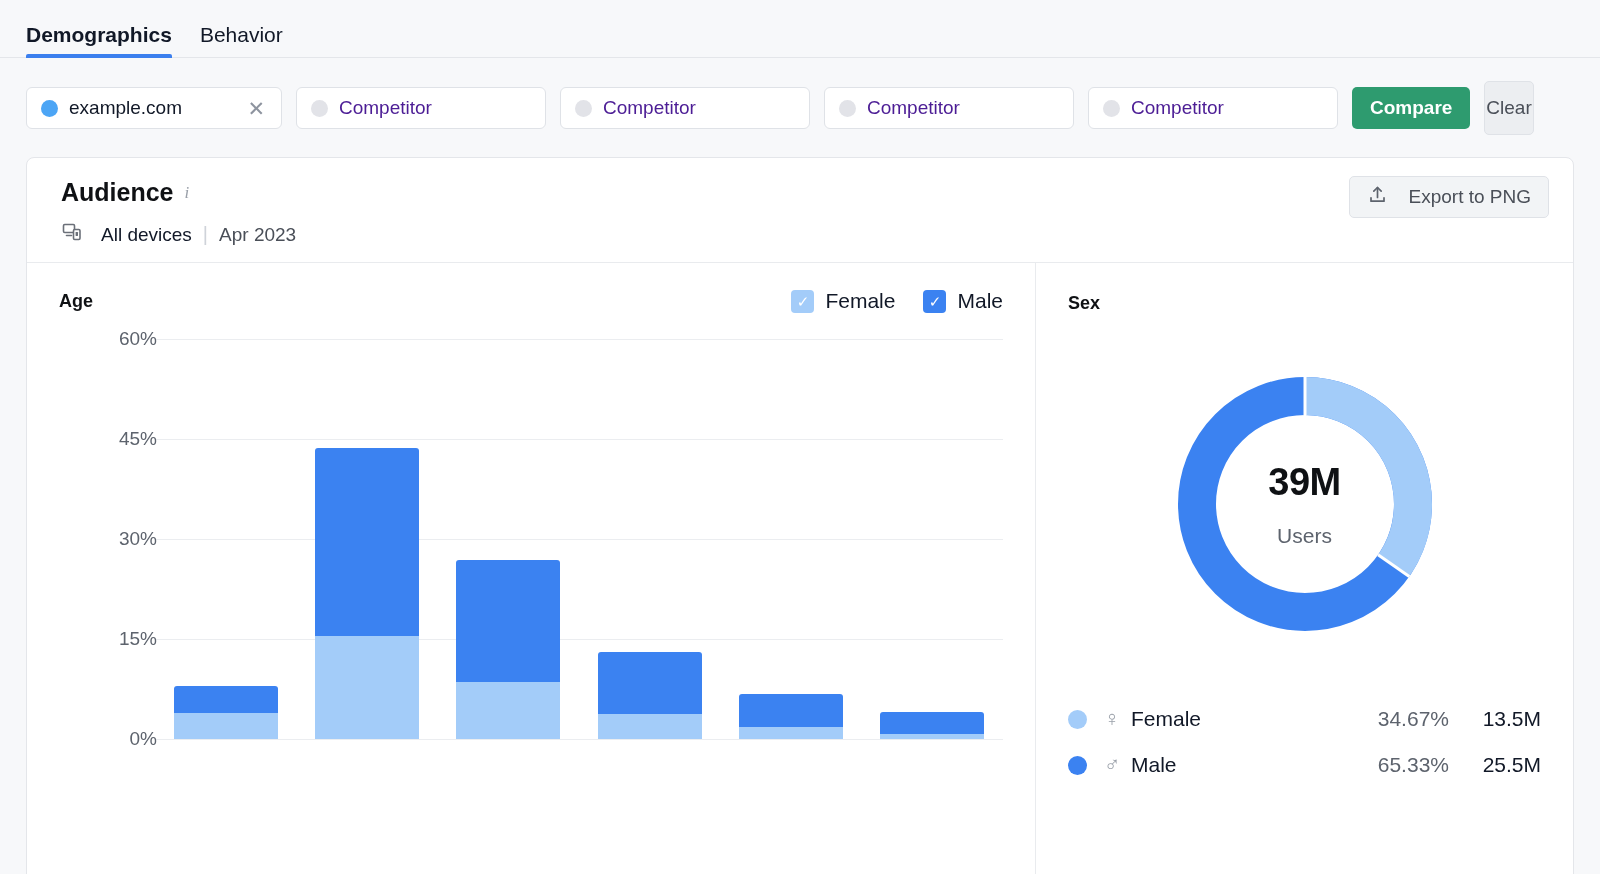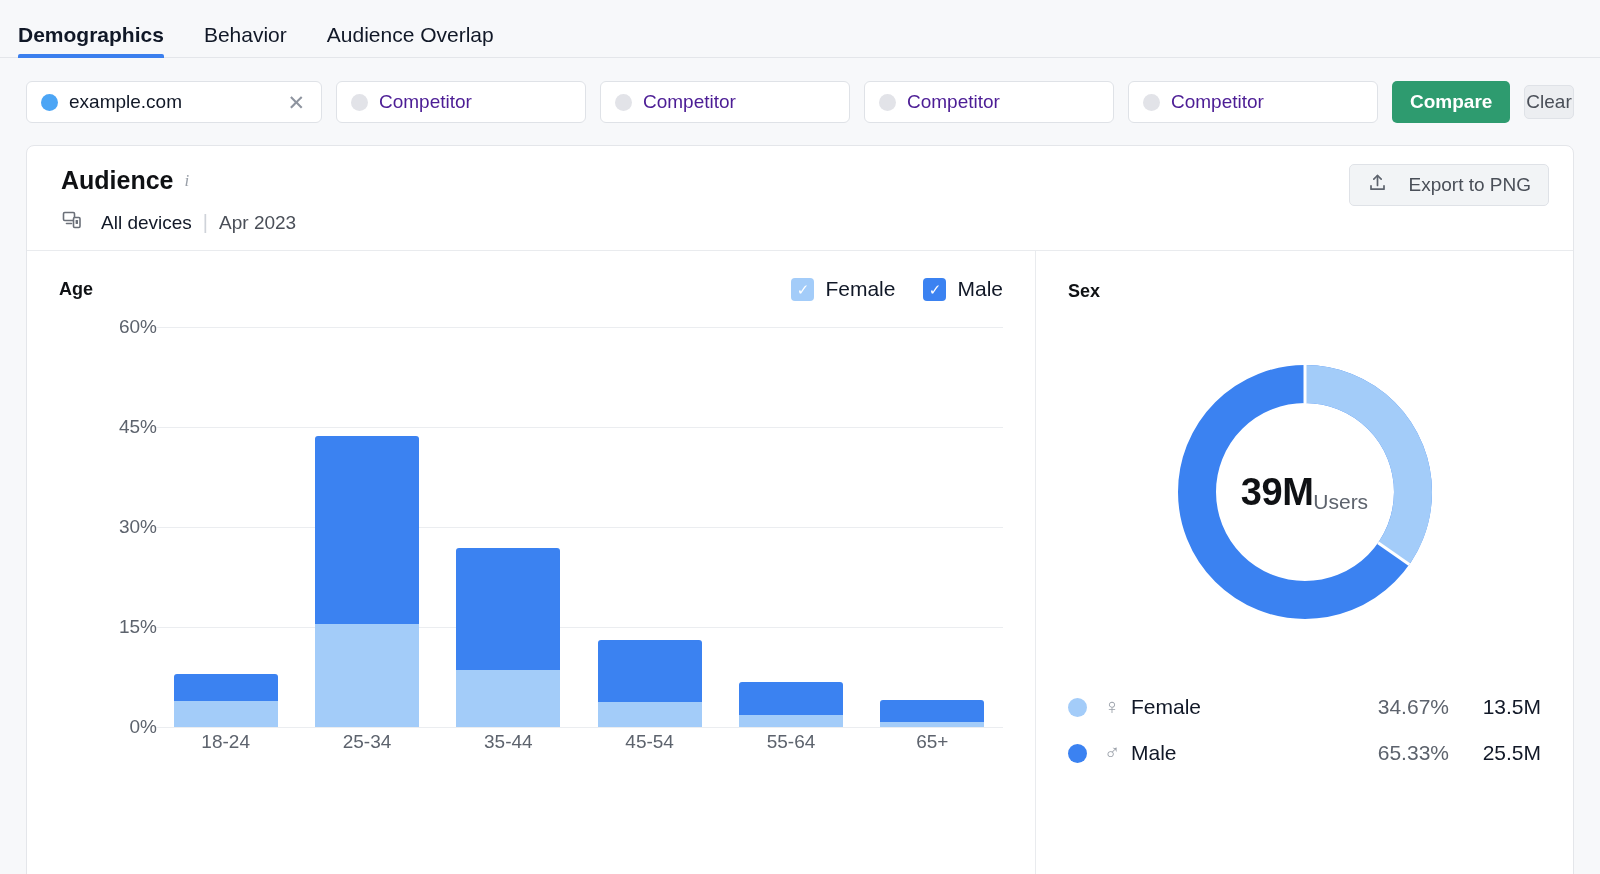--- a/index.html
+++ b/index.html
@@ -12,22 +12,22 @@
     overflow: hidden;
   }
 
   
   .tabs-bar {
     height: 58px;
     background: #f7f8fa;
     border-bottom: 1px solid #e4e6ea;
     display: flex;
     align-items: flex-end;
-    padding-left: 18px;
-    gap: 12px;
+    padding-left: 26px;
+    gap: 0;
   }
   .tab {
     font-size: 21px;
     color: #111827;
     padding: 0 14px 12px 14px;
     position: relative;
     cursor: pointer;
     white-space: nowrap;
     line-height: 1;
   }
@@ -53,21 +53,21 @@
     height: 42px;
     border: 1px solid #dfe2e7;
     border-radius: 6px;
     background: #ffffff;
     display: flex;
     align-items: center;
     padding: 0 14px;
     gap: 11px;
     font-size: 19px;
   }
-  .pill.filled { width: 296px; }
+  .pill.filled { width: 256px; }
   .pill.empty  { width: 250px; background: #ffffff; }
   .dot {
     width: 17px; height: 17px; border-radius: 50%;
     flex: 0 0 auto;
   }
   .dot.blue { background: #4ca5f5; }
   .dot.grey { background: #e2e3e8; }
   .pill .name { flex: 1; color: #111827; }
   .pill .placeholder { flex: 1; color: #4c1d95; }
   .pill .close {
@@ -75,21 +75,21 @@
     padding: 0 2px;
   }
   .btn-compare {
     height: 42px; padding: 0 18px;
     background: #2e9b6f; color: #ffffff;
     font-size: 19px; font-weight: bold;
     border: none; border-radius: 5px;
     cursor: pointer;
   }
   .btn-clear {
-    height: 34px; padding: 0 1px;
+    height: 54px; padding: 0 1px;
     background: #eceef1; color: #4a4f58;
     font-size: 19px;
     border: 1px solid #dfe2e7; border-radius: 5px;
     cursor: pointer;
   }
 
   
   .card {
     margin: 22px 26px 0 26px;
     background: #ffffff;
@@ -174,42 +174,41 @@
     display: flex;
   }
   .xlabel { flex: 1; text-align: center; font-size: 19px; color: #5d636d; }
 
   
   .donut-wrap { margin-top: 44px; display: flex; justify-content: center; }
   .donut { position: relative; width: 292px; height: 292px; }
   .donut svg { display: block; }
   .donut-center {
     position: absolute; inset: 0;
-    display: flex; flex-direction: row; align-items: center; justify-content: center;
+    display: flex; flex-direction: column; align-items: center; justify-content: center;
   }
   .donut-value { font-size: 38px; font-weight: bold; color: #0f1114; letter-spacing: -0.5px; }
   .donut-label { font-size: 21px; color: #5d636d; margin-top: 20px; }
 
   .sex-legend { margin-top: 46px; }
   .sex-row { display: flex; align-items: center; font-size: 21px; height: 46px; }
   .sex-dot { width: 19px; height: 19px; border-radius: 50%; flex: 0 0 auto; }
   .sex-dot.female { background: #a3ccf9; }
   .sex-dot.male { background: #3b82f1; }
   .sex-glyph { width: 26px; text-align: center; color: #9aa0a9; font-size: 22px; margin-left: 12px; }
   .sex-name { margin-left: 6px; color: #111827; }
   .sex-pct { margin-left: auto; color: #5d636d; }
   .sex-count { width: 92px; text-align: right; color: #111827; }
 </style>
 </head>
 <body>
 
 <div class="tabs-bar">
   <div class="tab active">Demographics</div>
   <div class="tab">Behavior</div>
-  <div class="tab">Audience Overlap</div>
 </div>
 
 <div class="domain-bar">
   <div class="pill filled">
     <span class="dot blue"></span>
     <span class="name">example.com</span>
     <span class="close">✕</span>
   </div>
 
   <div class="pill empty">
@@ -330,28 +329,20 @@
               </div>
             </div>
             <div class="bar-col">
               <div class="bar">
                 <div class="seg-male" style="height: 22px;"></div>
                 <div class="seg-female" style="height: 5.33333px;"></div>
               </div>
             </div>
           </div>
 
-        <div class="xlabels" id="x-labels">
-            <div class="xlabel">18-24</div>
-            <div class="xlabel">25-34</div>
-            <div class="xlabel">35-44</div>
-            <div class="xlabel">45-54</div>
-            <div class="xlabel">55-64</div>
-            <div class="xlabel">65+</div>
-          </div>
       </div>
     </div>
 
     <div class="panel-sex">
       <div class="panel-title">Sex</div>
 
       <div class="donut-wrap">
         <div class="donut">
           <svg width="292" height="292" viewBox="0 0 292 292" aria-hidden="true">
             <g transform="translate(146,146) rotate(-90)">

